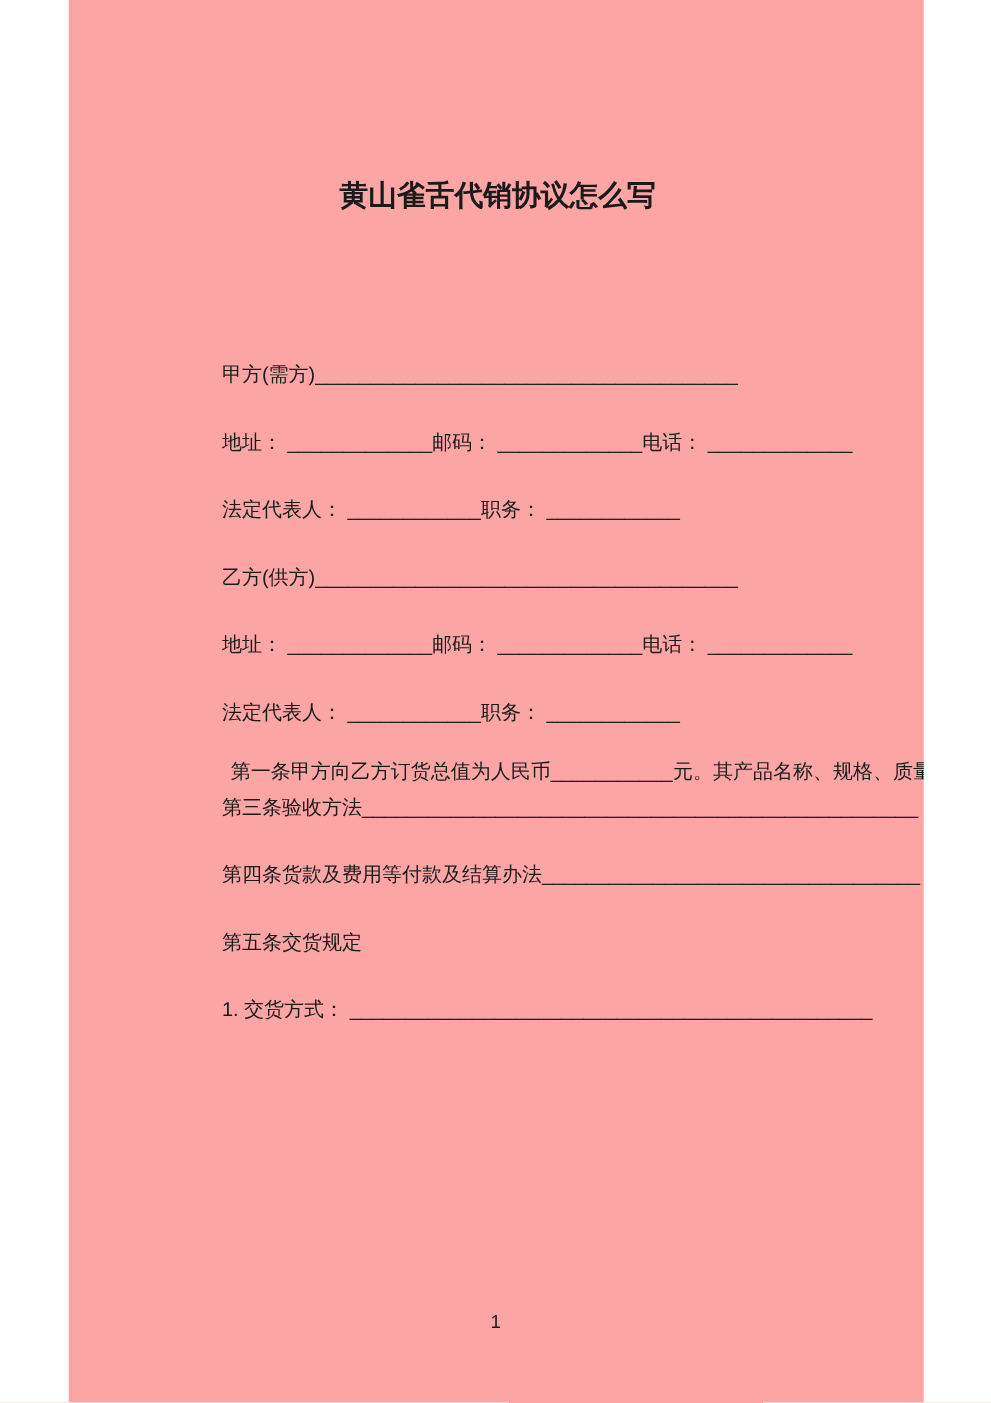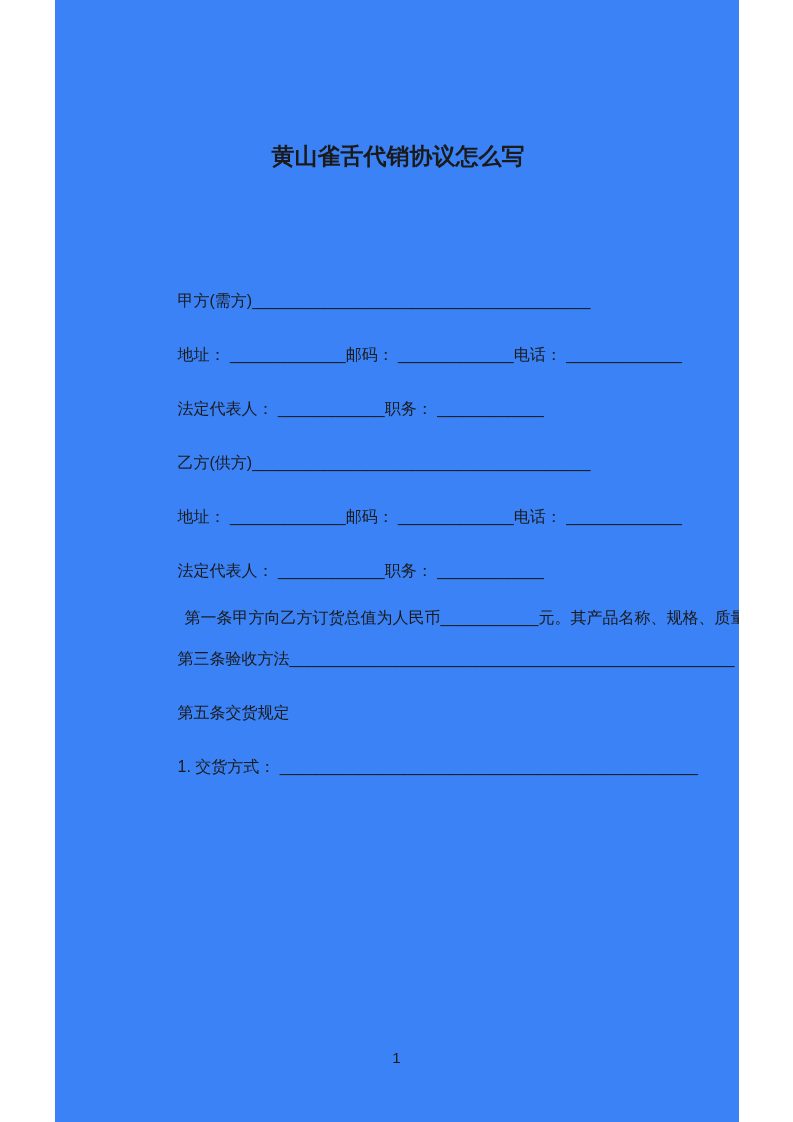--- a/index.html
+++ b/index.html
@@ -5,21 +5,21 @@
   html, body {
     margin: 0;
     padding: 0;
     background: #ffffff;
   }
   .page {
     position: relative;
     width: 684px;
     height: 1122px;
     margin: 0 auto;
-    background: #3b82f6;
+    background: #fca5a5;
     box-sizing: border-box;
     padding: 0 85px 0 88px;
     overflow: hidden;
     font-family: "Liberation Sans", "DejaVu Sans", sans-serif;
     font-size: 16px;
     line-height: 30px;
     color: #1a1a1a;
   }
   .title {
     font-size: 23px;
@@ -28,21 +28,21 @@
     text-align: center;
     margin: 139px 0 113px 0;
   }
   .l {
     margin: 0 0 24px 0;
     white-space: nowrap;
     text-indent: 35px;
   }
   .l.c1a {
     line-height: 28px;
-    margin: -6px 0 12px 0;
+    margin: -6px 0 0 0;
     text-indent: 42px;
   }
   .l.c1b {
     line-height: 28px;
     margin: 0 0 24px 0;
     text-indent: 0;
   }
   .page-number {
     position: absolute;
     top: 1048px;
@@ -72,20 +72,21 @@
   <p class="l">地址： _____________邮码： _____________电话： _____________</p>
 
   <p class="l">法定代表人： ____________职务： ____________</p>
 
   <p class="l c1a">第一条甲方向乙方订货总值为人民币___________元。其产品名称、规格、质量</p>
 
 
 
   <p class="l">第三条验收方法__________________________________________________</p>
 
+  <p class="l">第四条货款及费用等付款及结算办法__________________________________</p>
 
   <p class="l">第五条交货规定</p>
 
   <p class="l">1. 交货方式： _______________________________________________</p>
 
 
   <div class="page-number">1</div>
 
 </div>
 

